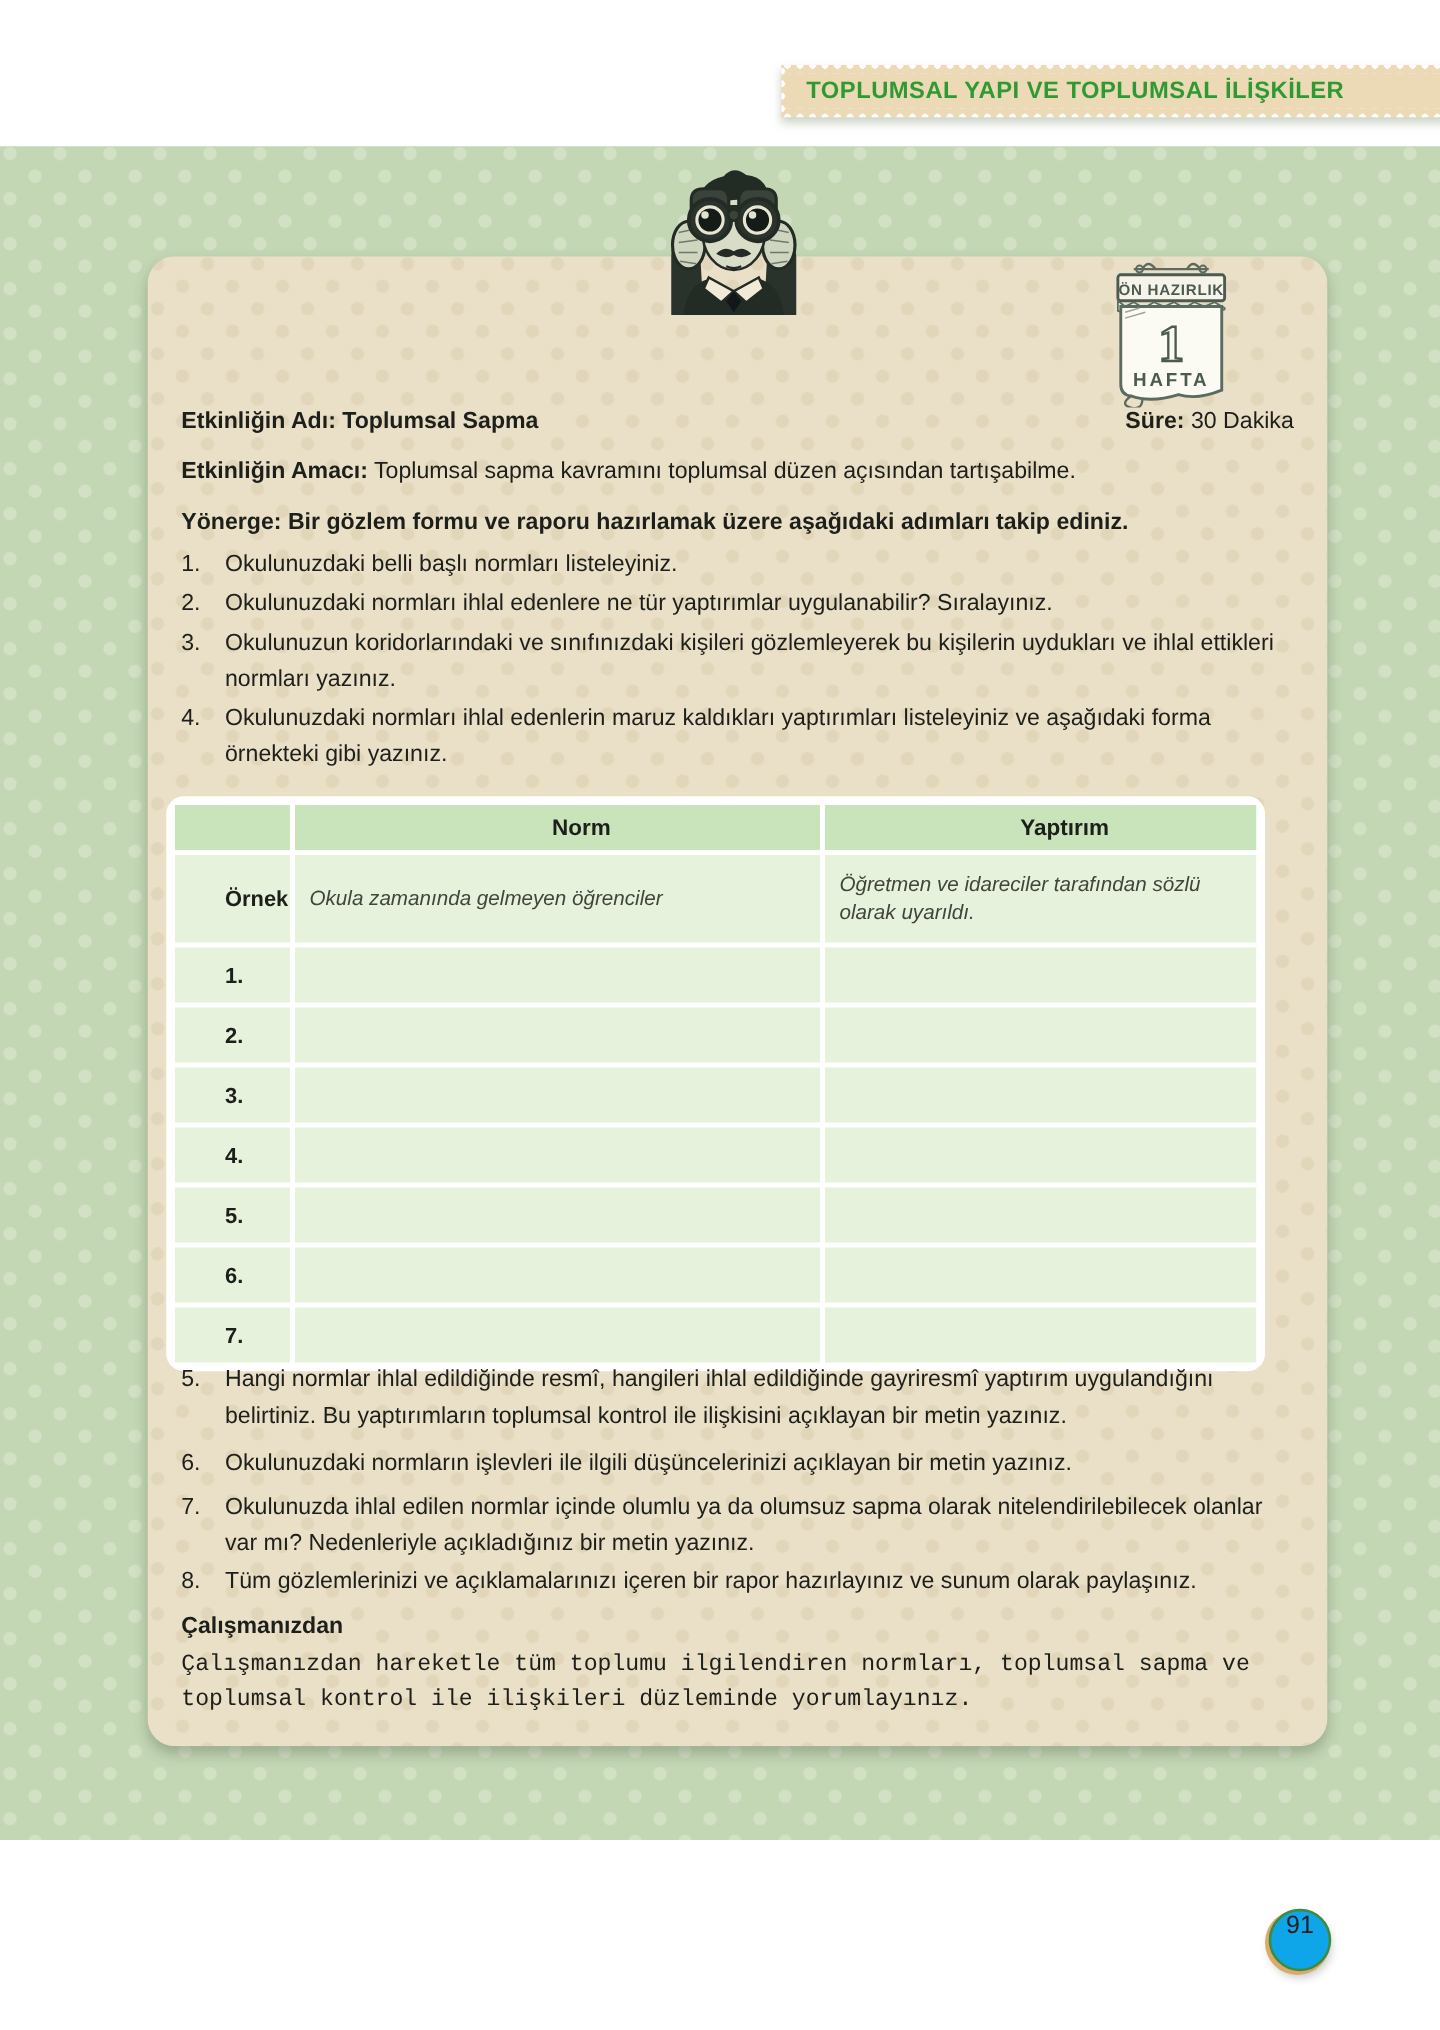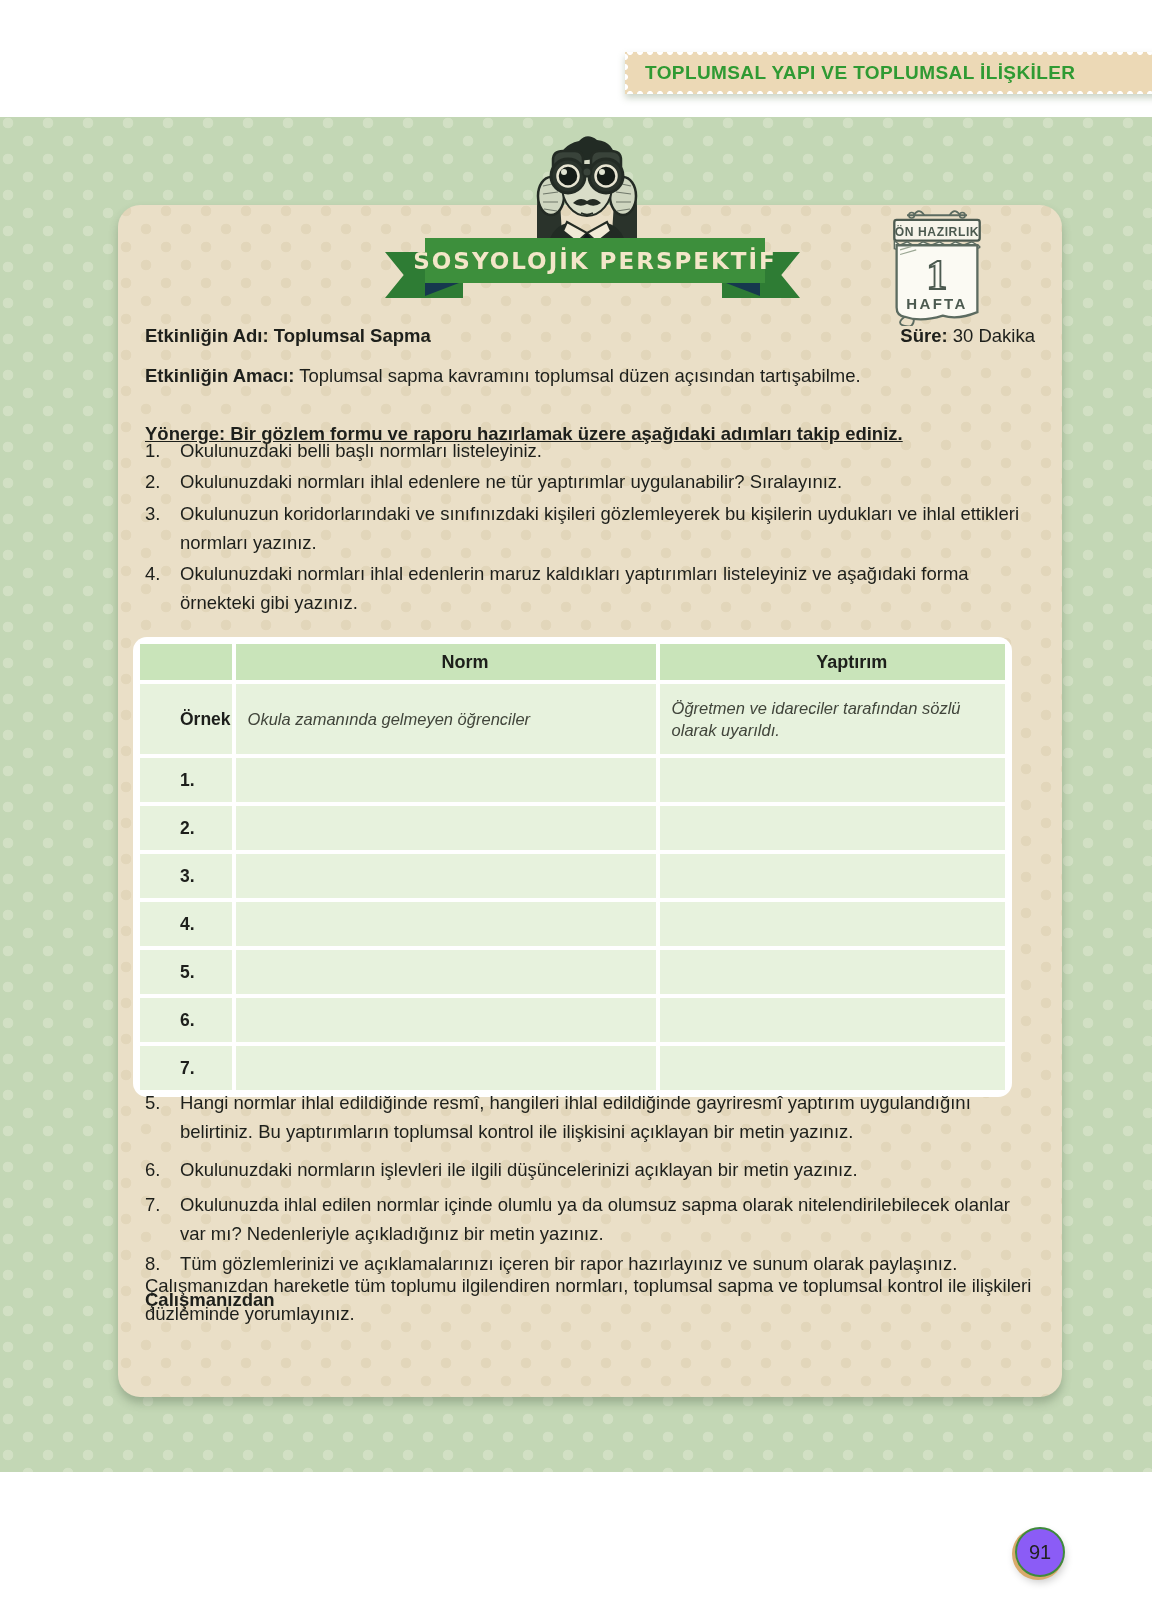--- a/index.html
+++ b/index.html
@@ -69,23 +69,23 @@
   .ribbon .band{position:absolute;left:40px;top:0;width:340px;height:45px;background:var(--ribbon-green);
     display:flex;align-items:center;justify-content:center;}
   .ribbon .band span{font-family:"DejaVu Sans",sans-serif;font-weight:bold;font-size:23px;letter-spacing:2px;
     color:var(--ribbon-text);white-space:nowrap;}
 
   
   .observer{left:523px;top:134px;width:128px;height:118px;z-index:3;}
   .calendar{left:878px;top:206px;width:118px;height:120px;z-index:4;}
 
   
-  .page-badge{position:absolute;left:1015px;top:1527px;width:46px;height:46px;border-radius:50%;background:#8b5cf6;
+  .page-badge{position:absolute;left:1015px;top:1527px;width:46px;height:46px;border-radius:50%;background:#0ea5e9;
     border:2.5px solid var(--badge-green);box-shadow:-2px 2px 0 1px var(--badge-tan),0 5px 8px rgba(0,0,0,.22);
-    display:flex;align-items:center;justify-content:center;font-size:20px;color:#222;z-index:5;}
+    display:flex;align-items:flex-start;justify-content:center;font-size:20px;color:#222;z-index:5;}
 </style>
 </head>
 <body>
 
 <div class="stage">
 
   <div class="top-banner">
     <div class="edge-l"></div>
     <span class="bt">TOPLUMSAL YAPI VE TOPLUMSAL İLİŞKİLER</span>
   </div>
@@ -103,21 +103,21 @@
         <span class="b">Süre:</span>
         <span>30 Dakika</span>
       </span>
     </div>
 
     <div class="abs line" style="top:158px;">
       <span class="b">Etkinliğin Amacı:</span>
       <span>Toplumsal sapma kavramını toplumsal düzen açısından tartışabilme.</span>
     </div>
 
-    <div class="abs line b" style="top:216px;text-decoration:underline;">Yönerge: Bir gözlem formu ve raporu hazırlamak üzere aşağıdaki adımları takip ediniz.</div>
+    <div class="abs line b" style="top:199px;">Yönerge: Bir gözlem formu ve raporu hazırlamak üzere aşağıdaki adımları takip ediniz.</div>
 
     <div class="abs step" style="top:231px;">
       <span class="num">1.</span>
       <span class="txt">Okulunuzdaki belli başlı normları listeleyiniz.</span>
     </div>
     <div class="abs step" style="top:262px;">
       <span class="num">2.</span>
       <span class="txt">Okulunuzdaki normları ihlal edenlere ne tür yaptırımlar uygulanabilir? Sıralayınız.</span>
     </div>
     <div class="abs step" style="top:294px;">
@@ -197,21 +197,21 @@
     <div class="abs step" style="top:985px;">
       <span class="num">7.</span>
       <span class="txt">Okulunuzda ihlal edilen normlar içinde olumlu ya da olumsuz sapma olarak nitelendirilebilecek olanlar var mı? Nedenleriyle açıkladığınız bir metin yazınız.</span>
     </div>
     <div class="abs step" style="top:1044px;">
       <span class="num">8.</span>
       <span class="txt">Tüm gözlemlerinizi ve açıklamalarınızı içeren bir rapor hazırlayınız ve sunum olarak paylaşınız.</span>
     </div>
 
     <div class="abs line b" style="top:1082px;">Çalışmanızdan</div>
-    <div class="abs line" style="top:1067px;line-height:28px;">Çalışmanızdan hareketle tüm toplumu ilgilendiren normları, toplumsal sapma ve toplumsal kontrol ile ilişkileri düzleminde yorumlayınız.</div>
+    <div class="abs line" style="top:1113px;line-height:28px;font-family:Liberation Mono, monospace;">Çalışmanızdan hareketle tüm toplumu ilgilendiren normları, toplumsal sapma ve toplumsal kontrol ile ilişkileri düzleminde yorumlayınız.</div>
   </div>
 
   <svg class="abs observer" viewBox="0 0 128 118">
 
     <path d="M14 118 L14 72 Q14 56 26 52 L36 50 L40 118 Z" fill="#2a332b"></path>
     <path d="M114 118 L114 72 Q114 56 102 52 L92 50 L88 118 Z" fill="#2a332b"></path>
 
     <ellipse cx="28" cy="62" rx="13" ry="19" fill="#cfd6c0" stroke="#232b24" stroke-width="2.5"></ellipse>
     <ellipse cx="100" cy="62" rx="13" ry="19" fill="#cfd6c0" stroke="#232b24" stroke-width="2.5"></ellipse>
     <path d="M20 52 l14 -3 M20 60 l15 -2 M20 68 l15 0 M21 75 l13 2" stroke="#232b24" stroke-width="1.2" opacity=".55" fill="none"></path>
@@ -237,29 +237,20 @@
 
     <circle cx="45" cy="42" r="17" fill="#2b342c" stroke="#232b24" stroke-width="3"></circle>
     <circle cx="83" cy="42" r="17" fill="#2b342c" stroke="#232b24" stroke-width="3"></circle>
     <circle cx="45" cy="42" r="10.5" fill="#151c17" stroke="#e8e5d2" stroke-width="2.5"></circle>
     <circle cx="83" cy="42" r="10.5" fill="#151c17" stroke="#e8e5d2" stroke-width="2.5"></circle>
     <circle cx="41" cy="38" r="3" fill="#dfe3d0"></circle>
     <circle cx="79" cy="38" r="3" fill="#dfe3d0"></circle>
     <circle cx="64" cy="38" r="4.5" fill="#39433a" stroke="#232b24" stroke-width="2"></circle>
   </svg>
 
-  <div class="abs ribbon">
-    <div class="wing wl"></div>
-    <div class="wing wr"></div>
-    <div class="fold fl"></div>
-    <div class="fold fr"></div>
-    <div class="band">
-      <span>SOSYOLOJİK PERSPEKTİF</span>
-    </div>
-  </div>
 
   <svg class="abs calendar" viewBox="0 0 100 104">
     <path d="M24 8 H76" stroke="#5c6b60" stroke-width="1.6" fill="none"></path>
     <path d="M30 8 q4 -7 9 0 M61 8 q4 -7 9 0" stroke="#5c6b60" stroke-width="1.6" fill="none"></path>
     <circle cx="28" cy="8" r="2.4" fill="none" stroke="#5c6b60" stroke-width="1.4"></circle>
     <circle cx="72" cy="8" r="2.4" fill="none" stroke="#5c6b60" stroke-width="1.4"></circle>
     <rect x="13" y="12" width="74" height="18" rx="2" fill="#f6f4ea" stroke="#4c5a50" stroke-width="2"></rect>
     <text x="50" y="26" text-anchor="middle" font-family="Liberation Sans,sans-serif" font-size="10.5" font-weight="bold" fill="#4c5a50" letter-spacing="0.5">ÖN HAZIRLIK</text>
     <path d="M13 30 l5 4 6 -3 7 4 7 -4 7 3 7 -3 7 4 7 -4 7 3 7 -3 7 4 V36 Q70 42 50 39 Q28 43 13 37 Z" fill="#eef0e2" stroke="#5c6b60" stroke-width="1.2"></path>
     <path d="M15 34 H85 V92 Q68 99 55 95 Q36 101 22 96 Q15 95 15 88 Z" fill="#fbfaf3" stroke="#5c6b60" stroke-width="2"></path>

